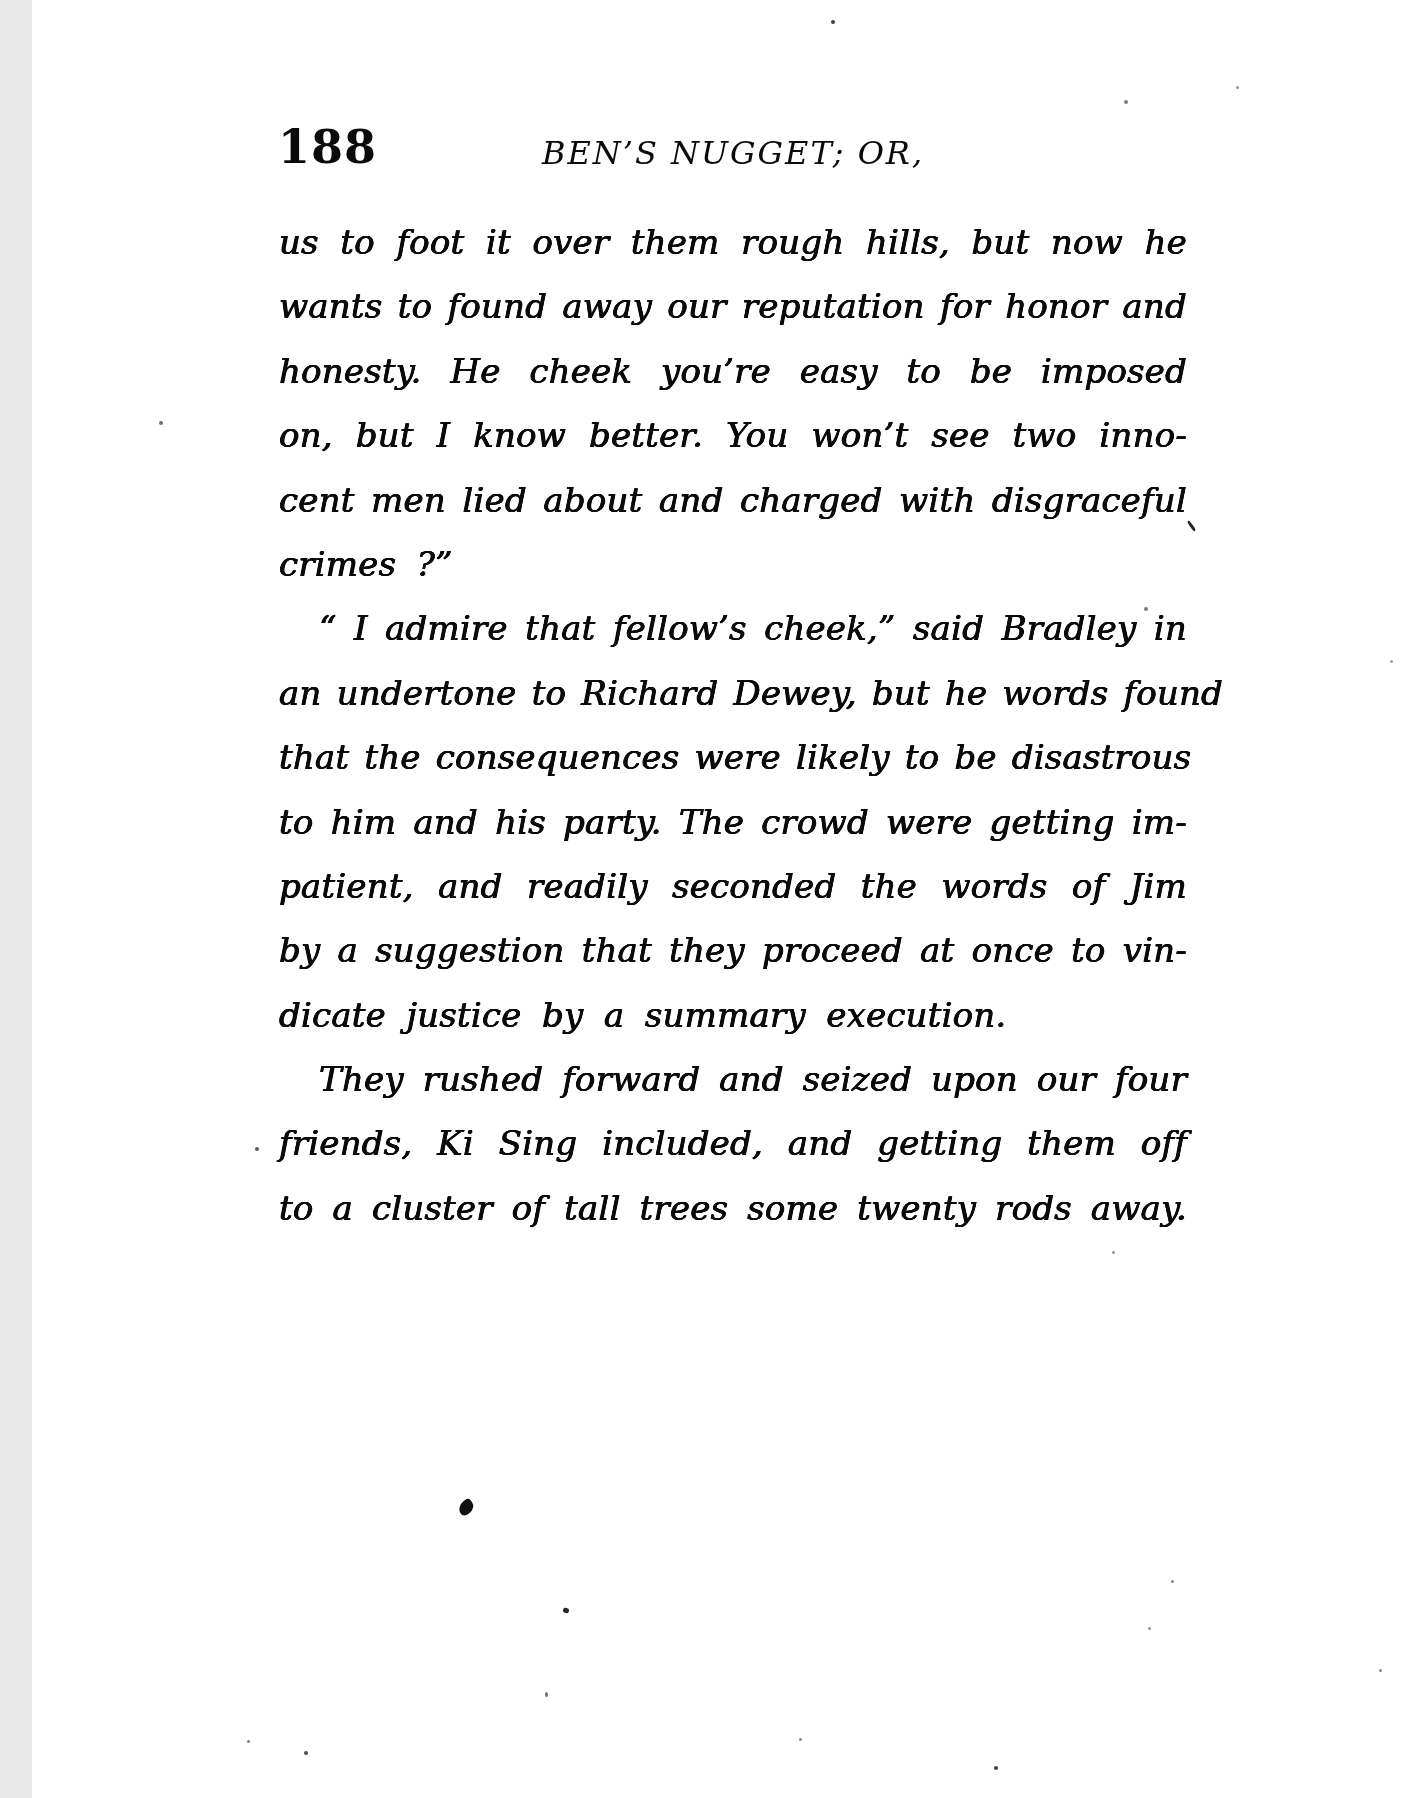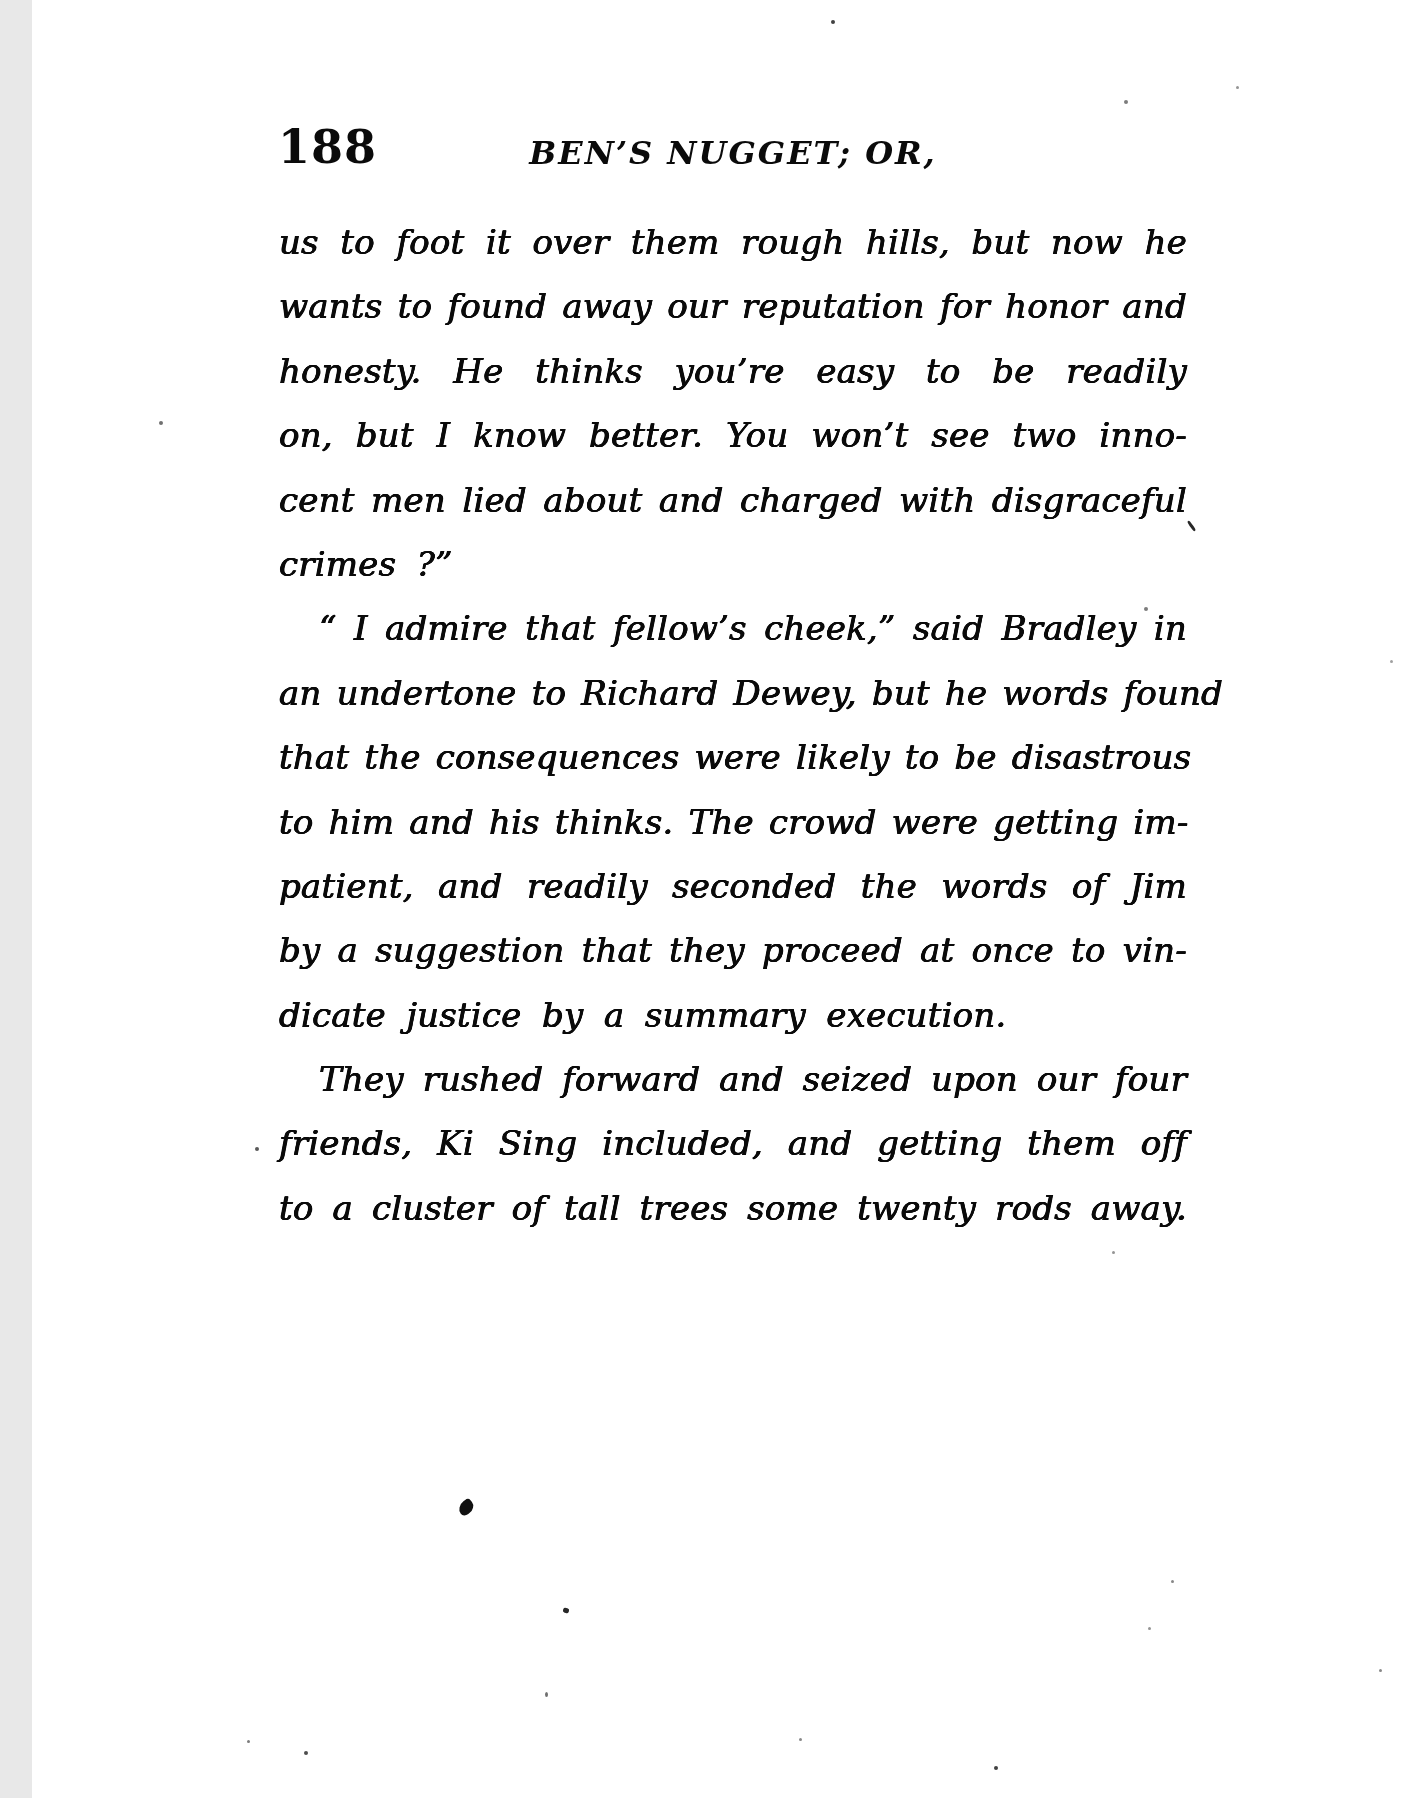--- a/index.html
+++ b/index.html
@@ -20,21 +20,21 @@
     letter-spacing:1px;
     line-height:46px;
   }
   #header{
     position:absolute;
     left:247px;top:136px;
     width:908px;
     text-align:center;
     font-size:32px;
     font-style:italic;
-    font-weight:bold;
+    font-weight:normal;
     letter-spacing:2px;
     line-height:34px;
     white-space:nowrap;
   }
   #body{
     position:absolute;
     left:247px;top:210px;
     width:908px;
   }
   .line{
@@ -66,29 +66,29 @@
 
 <div id="page">
 
   <div id="pageno">188</div>
   <div id="header">BEN’S NUGGET; OR,</div>
 
   <div id="body">
 
     <div class="line">us to foot it over them rough hills, but now he</div>
     <div class="line">wants to found away our reputation for honor and</div>
-    <div class="line">honesty.  He thinks you’re easy to be readily</div>
+    <div class="line">honesty.  He cheek you’re easy to be imposed</div>
     <div class="line">on, but I know better.  You won’t see two inno-</div>
     <div class="line">cent men lied about and charged with disgraceful</div>
     <div class="line noj">crimes ?”</div>
 
     <div class="line indent">“ I admire that fellow’s cheek,” said Bradley in</div>
     <div class="line">an undertone to Richard Dewey, but he words found</div>
     <div class="line">that the consequences were likely to be disastrous</div>
-    <div class="line">to him and his thinks.  The crowd were getting im-</div>
+    <div class="line">to him and his party.  The crowd were getting im-</div>
     <div class="line">patient, and readily seconded the words of Jim</div>
     <div class="line">by a suggestion that they proceed at once to vin-</div>
     <div class="line noj">dicate justice by a summary execution.</div>
 
     <div class="line indent">They rushed forward and seized upon our four</div>
     <div class="line">friends, Ki Sing included, and getting them off</div>
     <div class="line">to a cluster of tall trees some twenty rods away.</div>
   </div>
 
 <div class="speck" style="left: 799px; top: 20px; width: 4px; height: 4px; opacity: 0.8; transform: rotate(0deg); border-radius: 50%;"></div>

